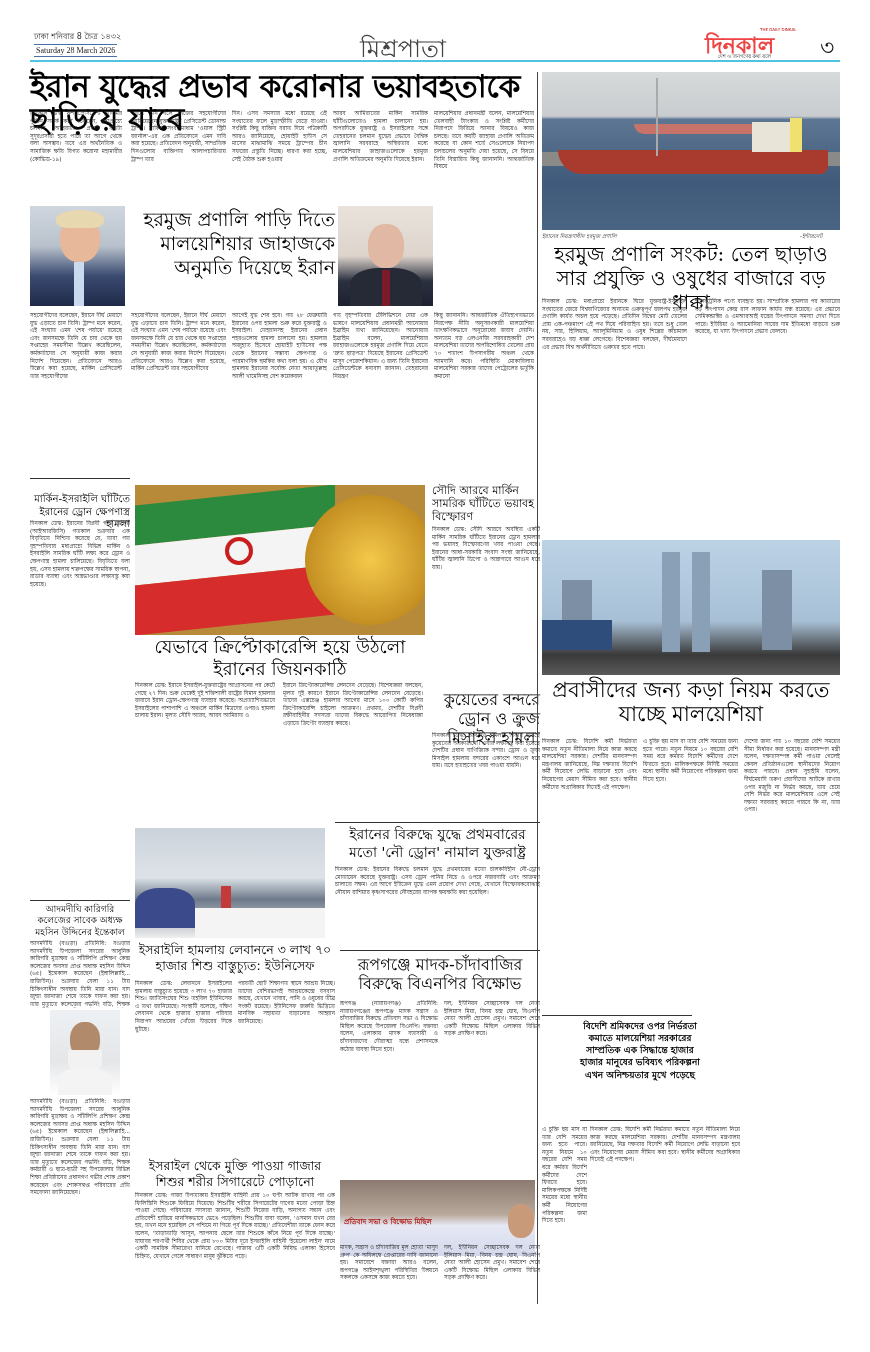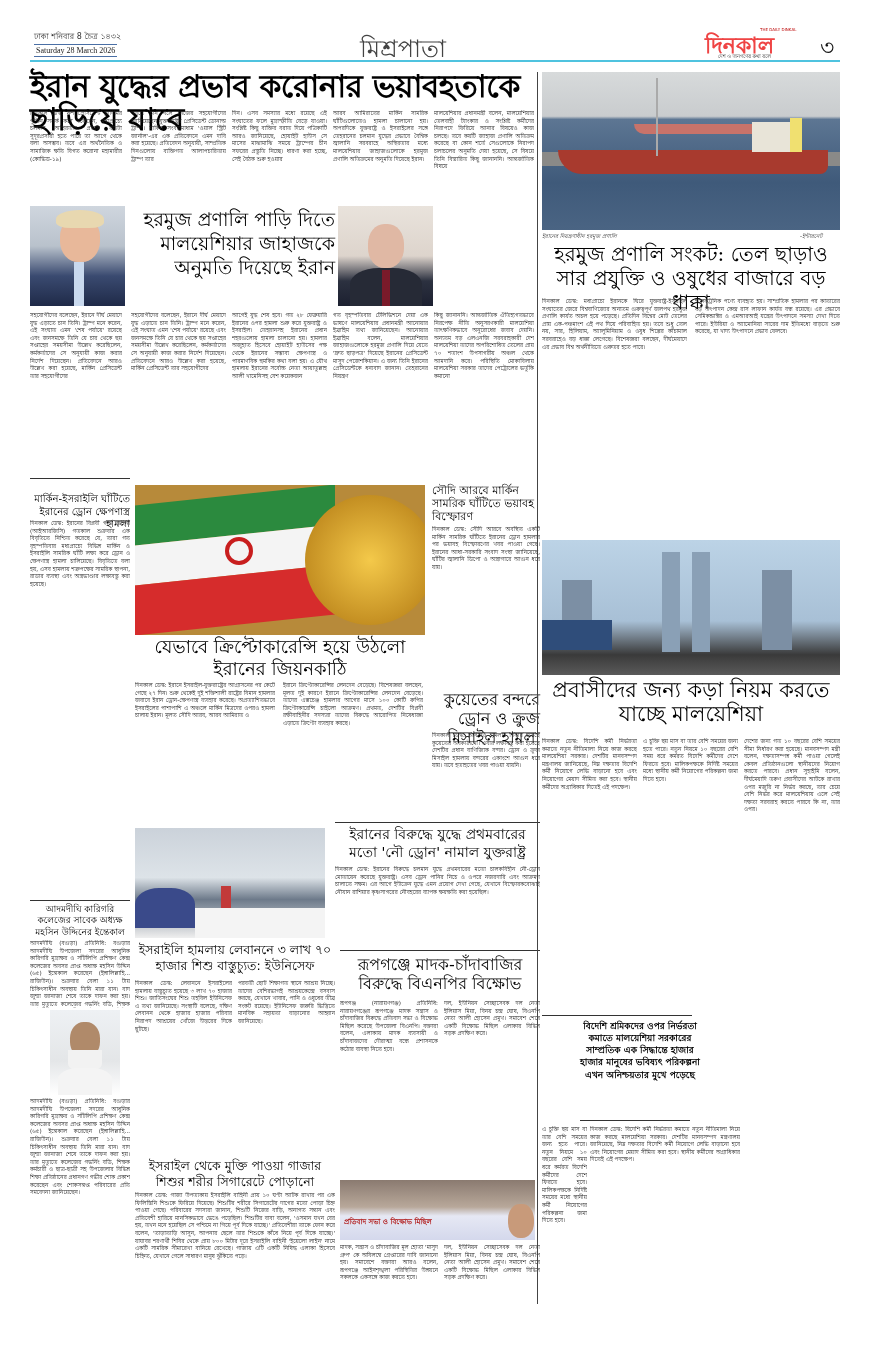--- a/index.html
+++ b/index.html
@@ -128,21 +128,21 @@
 <div class="abs col" style="left:30px; top:940px; width:100px; height:68px;">আদমদীঘি (বগুড়া) প্রতিনিধি: বগুড়ার আদমদীঘি উপজেলা সদরের আধুনিক কারিগরি মুদ্রাক্ষর ও সাঁটলিপি প্রশিক্ষণ কেন্দ্র কলেজের অবসর প্রাপ্ত অধ্যক্ষ মহসিন উদ্দিন (৬৫) ইন্তেকাল করেছেন (ইন্নালিল্লাহি... রাজিউন)। শুক্রবার বেলা ১১ টায় চিকিৎসাধীন অবস্থায় তিনি মারা যান। বাদ জুম্মা জানাজা শেষে তাকে দাফন করা হয়। তার মৃত্যুতে কলেজের গভর্নিং বডি, শিক্ষক কর্মচারী ও ছাত্র-ছাত্রী সহ উপজেলার বিভিন্ন শিক্ষা প্রতিষ্ঠানের প্রধানগণ গভীর শোক প্রকাশ করেছেন এবং শোকসন্তপ্ত পরিবারের প্রতি সমবেদনা জানিয়েছেন।</div>
 <div class="abs col" style="left:30px; top:1098px; width:100px; height:205px;">আদমদীঘি (বগুড়া) প্রতিনিধি: বগুড়ার আদমদীঘি উপজেলা সদরের আধুনিক কারিগরি মুদ্রাক্ষর ও সাঁটলিপি প্রশিক্ষণ কেন্দ্র কলেজের অবসর প্রাপ্ত অধ্যক্ষ মহসিন উদ্দিন (৬৫) ইন্তেকাল করেছেন (ইন্নালিল্লাহি... রাজিউন)। শুক্রবার বেলা ১১ টায় চিকিৎসাধীন অবস্থায় তিনি মারা যান। বাদ জুম্মা জানাজা শেষে তাকে দাফন করা হয়। তার মৃত্যুতে কলেজের গভর্নিং বডি, শিক্ষক কর্মচারী ও ছাত্র-ছাত্রী সহ উপজেলার বিভিন্ন শিক্ষা প্রতিষ্ঠানের প্রধানগণ গভীর শোক প্রকাশ করেছেন এবং শোকসন্তপ্ত পরিবারের প্রতি সমবেদনা জানিয়েছেন।</div>
 
 <div class="abs headline" style="left:135px; top:942px; width:200px; font-size:12.5px; text-align:center; font-weight:normal; line-height:1.25;">ইসরাইলি হামলায় লেবাননে ৩ লাখ ৭০ হাজার শিশু বাস্তুচ্যুত: ইউনিসেফ</div>
 <div class="abs col" style="left:135px; top:980px; width:97px; height:170px;">দিনকাল ডেস্ক: লেবাননে ইসরাইলের হামলায় বাস্তুচ্যুত হয়েছে ৩ লাখ ৭০ হাজার শিশু। জাতিসংঘের শিশু তহবিল ইউনিসেফ এ তথ্য জানিয়েছে। সংস্থাটি বলেছে, দক্ষিণ লেবানন থেকে হাজার হাজার পরিবার নিরাপদ আশ্রয়ের খোঁজে উত্তরের দিকে ছুটছে।</div>
 <div class="abs col" style="left:238px; top:980px; width:97px; height:170px;">পরবর্তী ছোট শিক্ষাগত স্থানে আশ্রয় নিচ্ছে। তাদের বেশিরভাগই আশ্রয়কেন্দ্রে বসবাস করছে, যেখানে খাবার, পানি ও ওষুধের তীব্র সংকট রয়েছে। ইউনিসেফ জরুরি ভিত্তিতে মানবিক সহায়তা বাড়ানোর আহ্বান জানিয়েছে।</div>
 
 <div class="abs headline" style="left:340px; top:955px; width:200px; font-size:16px; text-align:center; font-weight:normal; line-height:1.2;">রূপগঞ্জে মাদক-চাঁদাবাজির বিরুদ্ধে বিএনপির বিক্ষোভ</div>
 <div class="abs col" style="left:340px; top:1000px; width:98px; height:178px;">রূপগঞ্জ (নারায়ণগঞ্জ) প্রতিনিধি: নারায়ণগঞ্জের রূপগঞ্জে মাদক সন্ত্রাস ও চাঁদাবাজির বিরুদ্ধে প্রতিবাদ সভা ও বিক্ষোভ মিছিল করেছে উপজেলা বিএনপি। বক্তারা বলেন, এলাকায় মাদক ব্যবসায়ী ও চাঁদাবাজদের দৌরাত্ম্য বন্ধে প্রশাসনকে কঠোর ব্যবস্থা নিতে হবে।</div>
 <div class="abs col" style="left:444px; top:1000px; width:96px; height:178px;">দল, ইউনিয়ন সেচ্ছাসেবক দল নেতা ইলিয়াস মিয়া, বিনয় চন্দ্র ঘোষ, বিএনপি নেতা আলী হোসেন প্রমুখ। সমাবেশ শেষে একটি বিক্ষোভ মিছিল এলাকার বিভিন্ন সড়ক প্রদক্ষিণ করে।</div>
-<div class="abs photo" style="left:340px; top:1180px; width:195px; height:60px; background:linear-gradient(180deg,#8a7a70 0%,#b8a89a 45%,#e6e8f4 60%,#d4d8ec 100%);">
+<div class="abs photo" style="left:340px; top:1180px; width:195px; height:76px; background:linear-gradient(180deg,#8a7a70 0%,#b8a89a 45%,#e6e8f4 60%,#d4d8ec 100%);">
   <div style="position:absolute; left:4px; top:36px; width:150px; height:14px; font-size:7px; font-weight:bold; color:#b01818; white-space:nowrap;">প্রতিবাদ সভা ও বিক্ষোভ মিছিল</div>
   <div style="position:absolute; left:168px; top:24px; width:26px; height:34px; border-radius:45%; background:#c89a7a;"></div>
 </div>
 <div class="abs col" style="left:340px; top:1244px; width:98px; height:60px;">মাদক, সন্ত্রাস ও চাঁদাবাজির মূল হোতা 'মাসুদ গ্রুপ' কে অবিলম্বে গ্রেপ্তারের দাবি জানানো হয়। সমাবেশে বক্তারা আরও বলেন, রূপগঞ্জে আইনশৃঙ্খলা পরিস্থিতির উন্নয়নে সকলকে একসঙ্গে কাজ করতে হবে।</div>
 <div class="abs col" style="left:444px; top:1244px; width:96px; height:60px;">দল, ইউনিয়ন সেচ্ছাসেবক দল নেতা ইলিয়াস মিয়া, বিনয় চন্দ্র ঘোষ, বিএনপি নেতা আলী হোসেন প্রমুখ। সমাবেশ শেষে একটি বিক্ষোভ মিছিল এলাকার বিভিন্ন সড়ক প্রদক্ষিণ করে।</div>
 
 <div class="abs headline" style="left:135px; top:1158px; width:200px; font-size:12.5px; text-align:center; font-weight:normal; line-height:1.25;">ইসরাইল থেকে মুক্তি পাওয়া গাজার শিশুর শরীর সিগারেটে পোড়ানো</div>
 <div class="abs col" style="left:135px; top:1192px; width:200px; height:112px;">দিনকাল ডেস্ক: গাজা উপত্যকায় ইসরাইলি বাহিনী প্রায় ১০ ঘণ্টা আটক রাখার পর এক ফিলিস্তিনি শিশুকে ফিরিয়ে দিয়েছে। শিশুটির শরীরে সিগারেটের দাগের মতো পোড়া চিহ্ন পাওয়া গেছে। পরিবারের সদস্যরা জানান, শিশুটি নিজের বাড়ি, অনাগত সন্তান এবং প্রতিবেশী হারিয়ে মানসিকভাবে ভেঙে পড়েছিল। শিশুটির বাবা বলেন, 'ওসমান যখন বের হয়, তখন মনে হয়েছিল সে পশ্চিমে না গিয়ে পূর্ব দিকে যাচ্ছে।' প্রতিবেশীরা তাকে ফোন করে বলেন, 'তাড়াতাড়ি আসুন, আপনার ছেলে তার শিশুকে কাঁধে নিয়ে পূর্ব দিকে যাচ্ছে।' যাযাবর শরণার্থী শিবির থেকে প্রায় ৮০০ মিটার দূরে ইসরাইলি বাহিনী 'ইয়েলো লাইন' নামে একটি সামরিক সীমারেখা বানিয়ে রেখেছে। গাজায় এটি একটি নিষিদ্ধ এলাকা হিসেবে চিহ্নিত, যেখানে গেলে সাধারণ মানুষ ঝুঁকিতে পড়ে।</div>
 
 <div class="abs divider" style="left:30px; top:478px; width:100px; height:1px;"></div>

